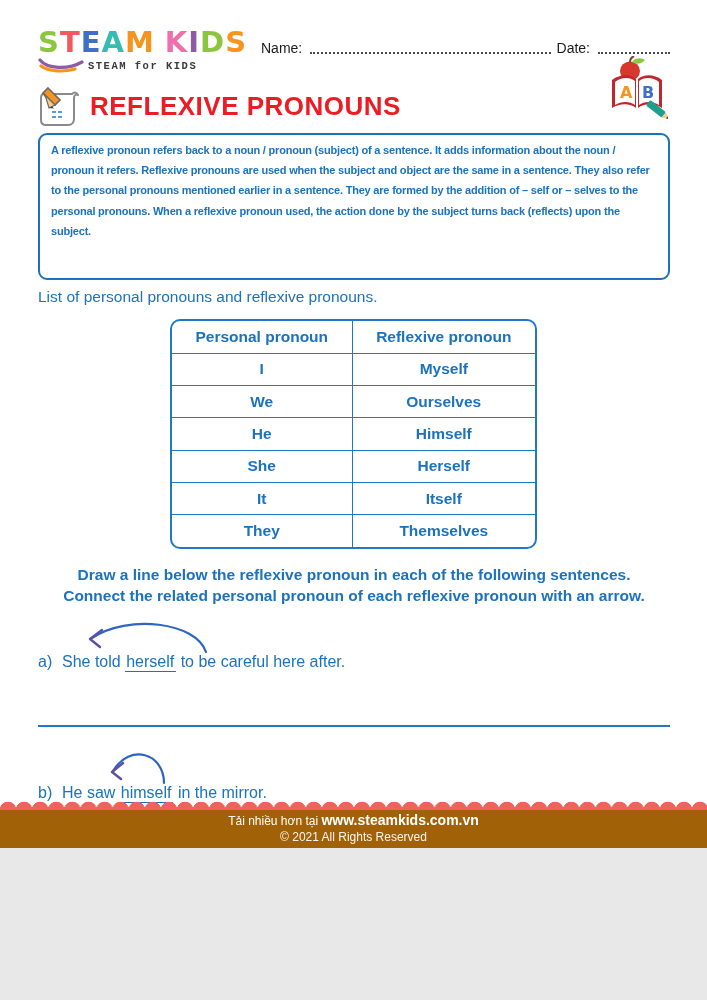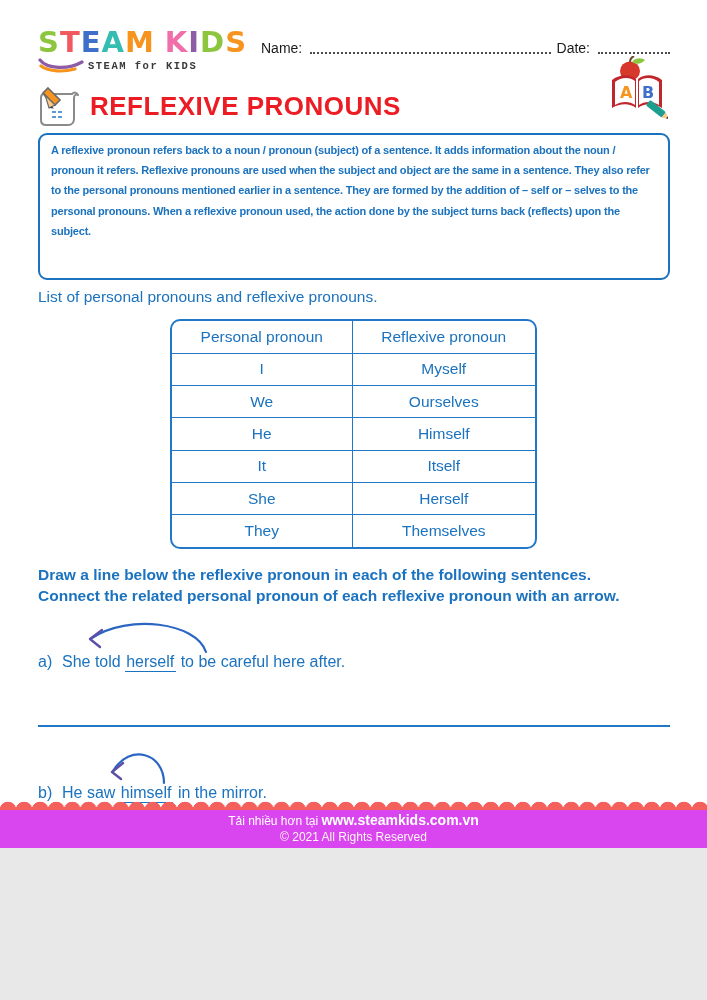--- a/index.html
+++ b/index.html
@@ -44,45 +44,45 @@
     font-size:11px;
     line-height:20.2px;
     letter-spacing:-0.2px;
     min-height:147px;
   }
   .list-caption { margin-top:8px; color:#1B72BE; font-weight:normal; font-size:15.5px; }
 
   
   .table-wrap { margin:13px 0 0 132px; width:367px; border:2px solid #2278C8; border-radius:10px; overflow:hidden; }
   table.pron { border-collapse:collapse; width:100%; color:#1B72BE; font-size:15.5px; }
-  table.pron td, table.pron th { font-weight:normal; text-align:center; height:32.3px; padding:0 4px; }
+  table.pron td, table.pron th { font-weight:bold; text-align:center; height:32.3px; padding:0 4px; }
   table.pron td:first-child, table.pron th:first-child { width:180px; border-right:1.6px solid #2278C8; }
   table.pron tr + tr td, table.pron tr + tr th { border-top:1.6px solid #2278C8; }
 
   
-  .instructions { margin-top:15px; color:#1B72BE; font-weight:bold; font-size:15.5px; line-height:21px; }
+  .instructions { margin-top:15px; color:#1B72BE; font-weight:bold; font-size:15.5px; line-height:21px;text-align:center; }
   .examples-label { margin-top:9px; color:#1B72BE; font-weight:bold; font-size:15.5px; }
   .example { position:relative; }
   .ex-arrow { display:block; }
   .ex-a .ex-arrow { margin:10px 0 0 40px; }
   .ex-b .ex-arrow { margin:18px 0 0 66px; }
   .sentence { display:flex; color:#1B72BE; font-size:16px; margin-top:-1px; }
   .ex-label { width:24px; flex:0 0 auto; }
   .underlined { border-bottom:1.6px solid #1B72BE; padding:0 2px 1px 1px; }
   .divider { border:none; border-top:2px solid #2278C8; margin-top:54px; }
 
   
   .footer { position:absolute; left:0; right:0; bottom:0; }
   .scallops {
     height:9px;
     background-image:radial-gradient(circle at 8px 9px, #F4615C 8px, rgba(244,97,92,0) 8.6px);
     background-size:16.1px 9px;
     background-repeat:repeat-x;
   }
-  .footer-band { background:#d946ef; height:38px; text-align:center; color:#ffffff; padding-top:2px; }
+  .footer-band { background:#a16207; height:38px; text-align:center; color:#ffffff; padding-top:2px; }
   .footer-line1 { font-size:12px; }
   .footer-site { font-size:14px; font-weight:bold; }
   .footer-line2 { font-size:12px; margin-top:2px; color:#fff5f4; }
 </style>
 </head>
 <body>
 
 <div class="page">
   <div class="content">
 
@@ -154,26 +154,26 @@
         </tr>
         <tr>
           <td>We</td>
           <td>Ourselves</td>
         </tr>
         <tr>
           <td>He</td>
           <td>Himself</td>
         </tr>
         <tr>
+          <td>She</td>
+          <td>Herself</td>
+        </tr>
+        <tr>
           <td>It</td>
           <td>Itself</td>
-        </tr>
-        <tr>
-          <td>She</td>
-          <td>Herself</td>
         </tr>
         <tr>
           <td>They</td>
           <td>Themselves</td>
         </tr>
       </tbody>
         </table>
     </div>
 
     <div class="instructions">

